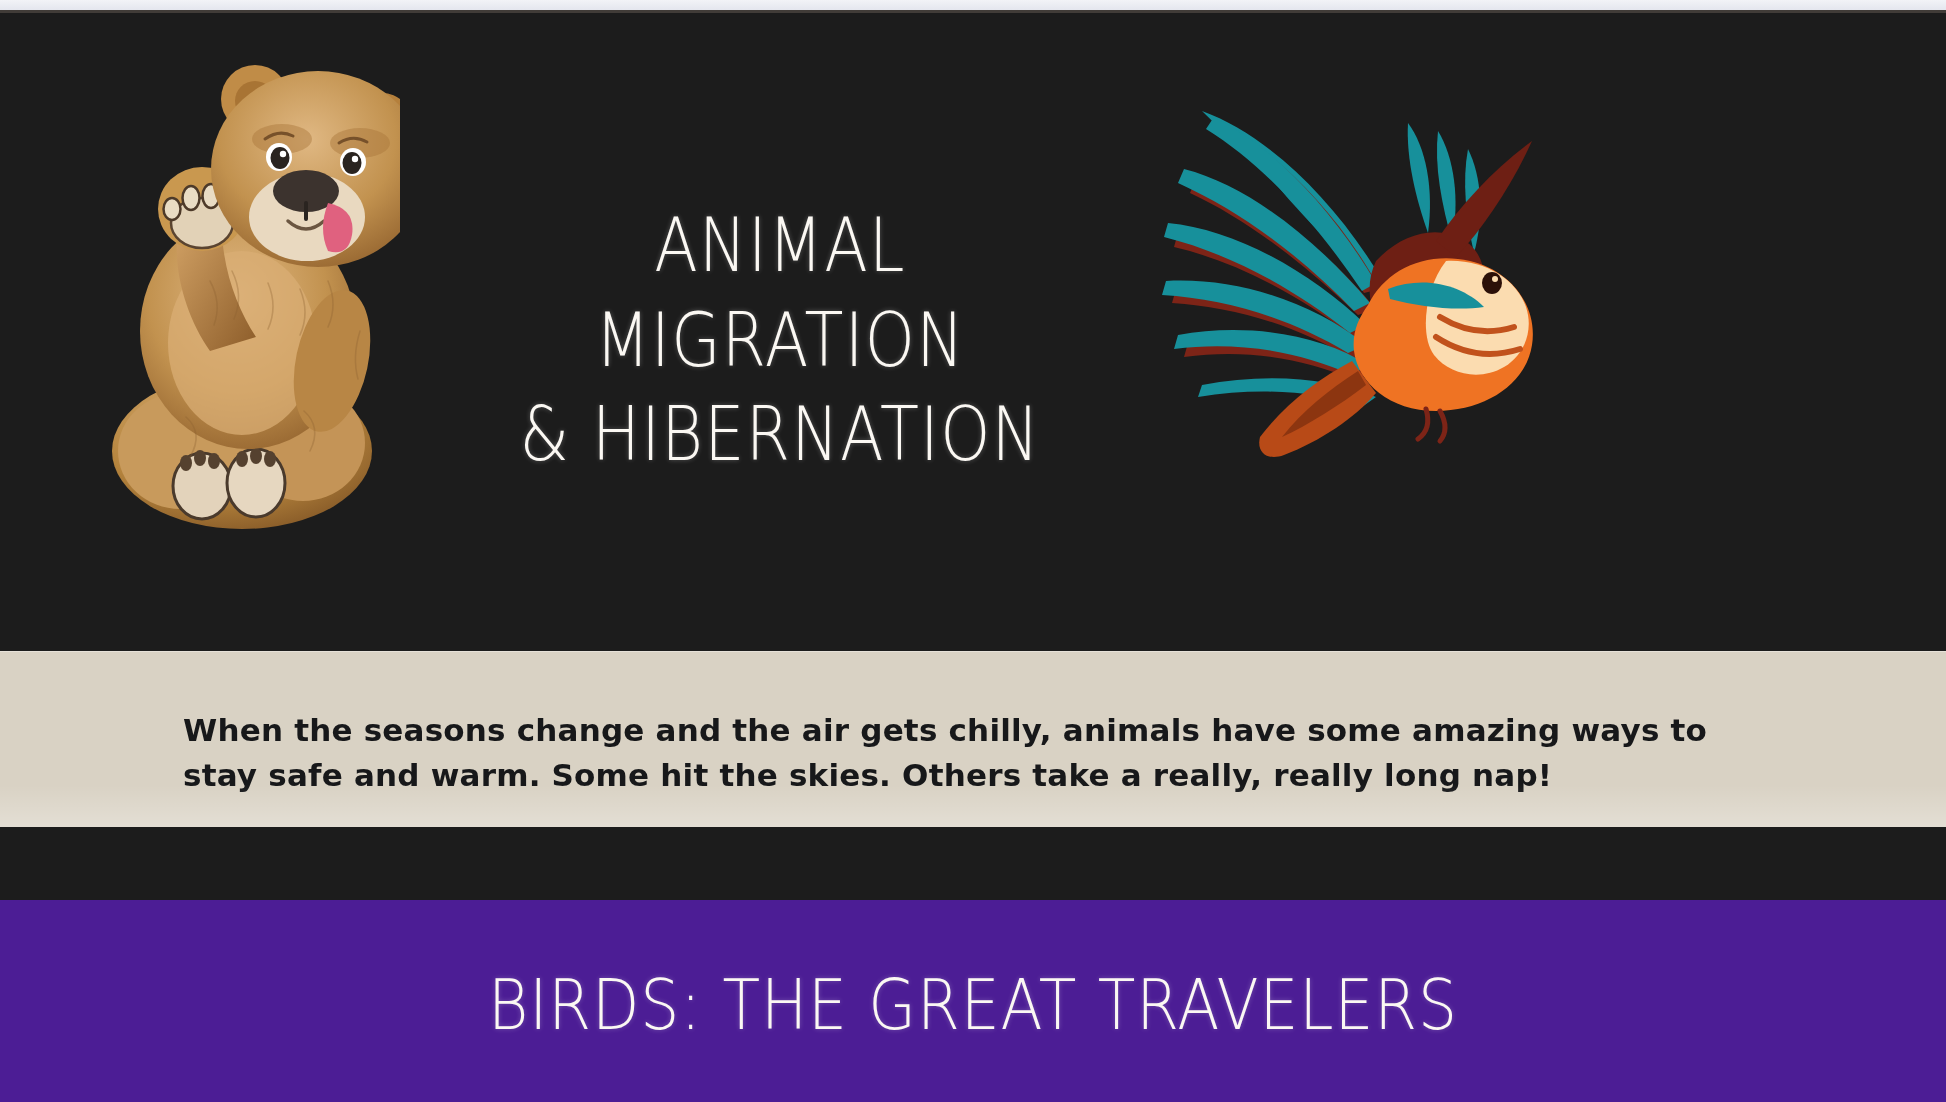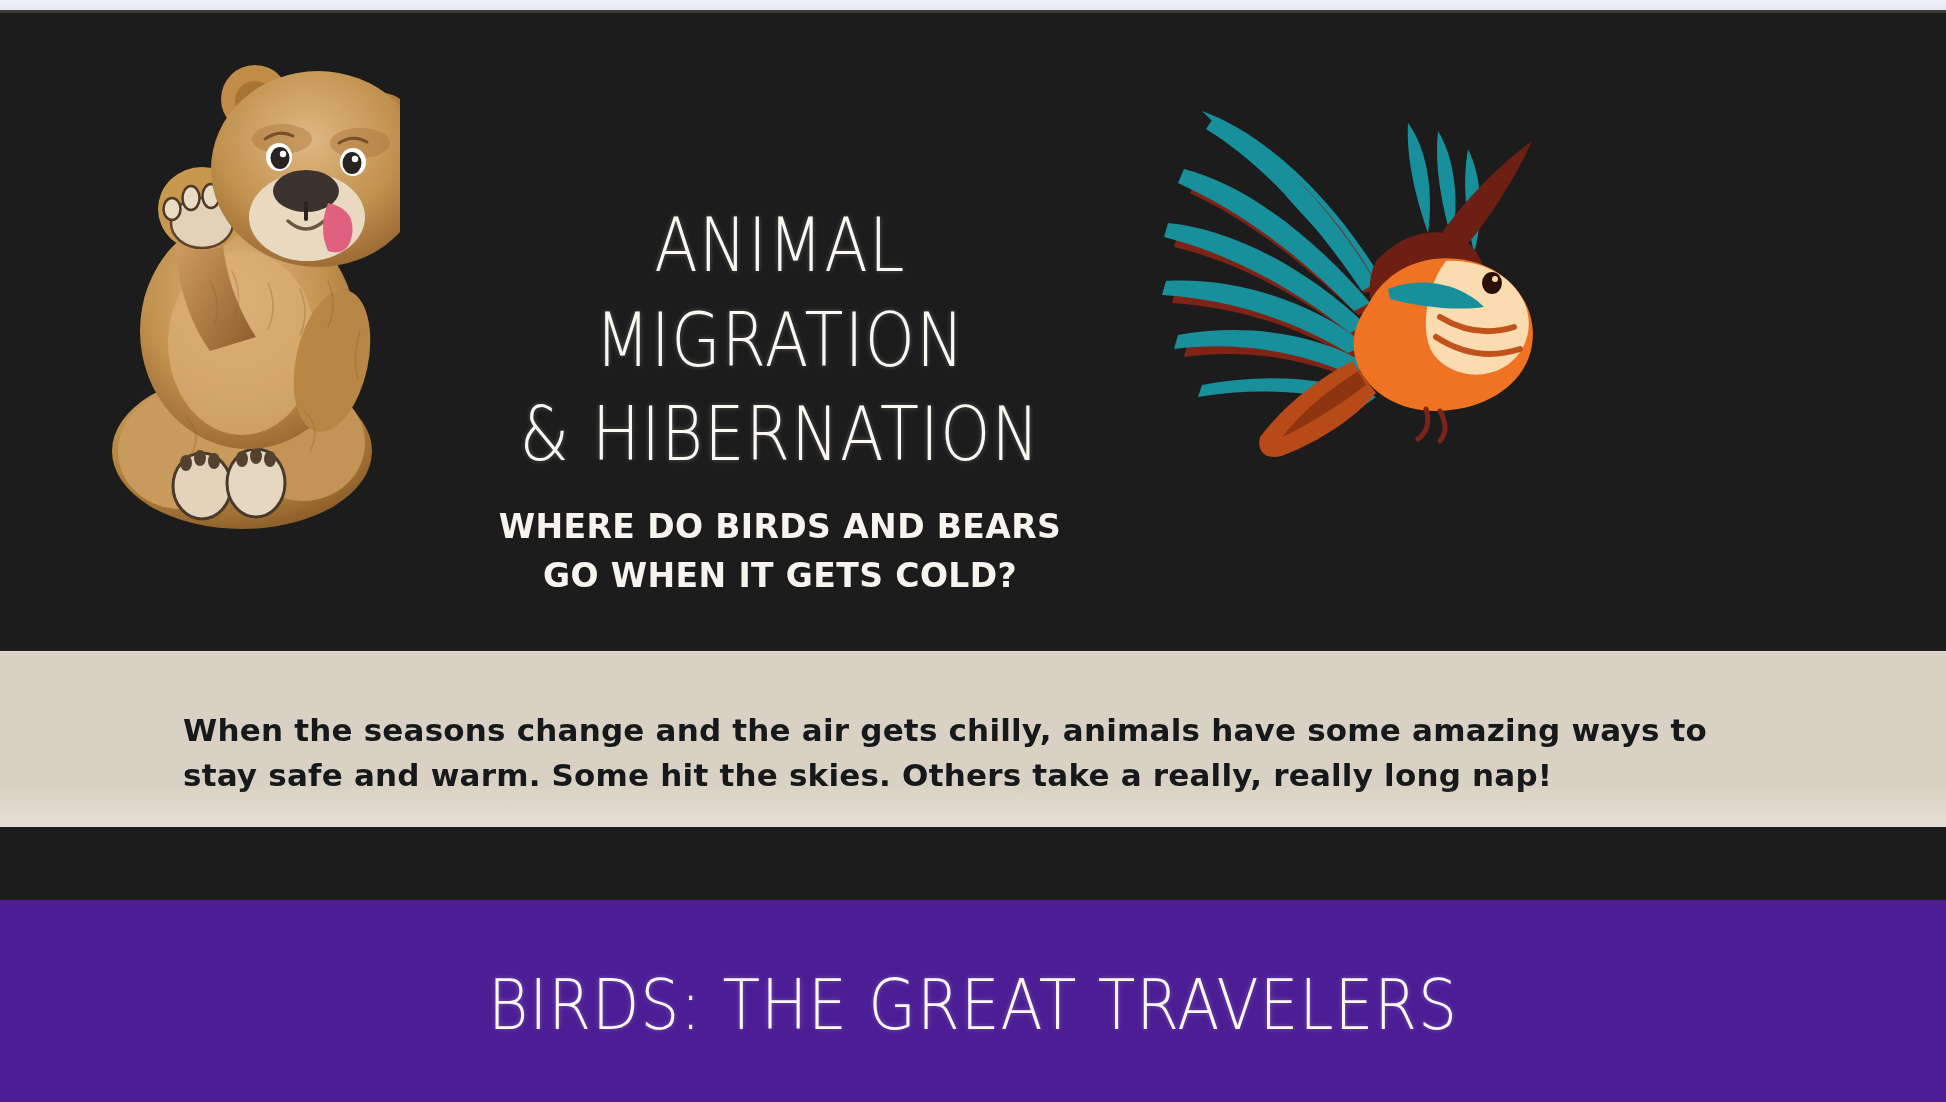--- a/index.html
+++ b/index.html
@@ -263,22 +263,20 @@
           <path d="M300 300 q-8 26 -2 48"></path>
         </g>
       </svg>
     </div>
 
     <div class="title-block">
       <h1 class="main-title">ANIMAL MIGRATION
 &amp; HIBERNATION</h1>
     </div>
 
-    <h2 class="sub-title">WHERE DO BIRDS AND BEARS
-GO WHEN IT GETS COLD?</h2>
 
     <div class="bird">
       <svg viewBox="0 0 400 380" xmlns="http://www.w3.org/2000/svg">
 
         <g>
           <g fill="#17909b">
             <path d="M62 18 C128 42 196 108 244 190 C214 176 176 138 140 96 C112 66 84 40 62 18 Z"></path>
           </g>
 
           <g>

